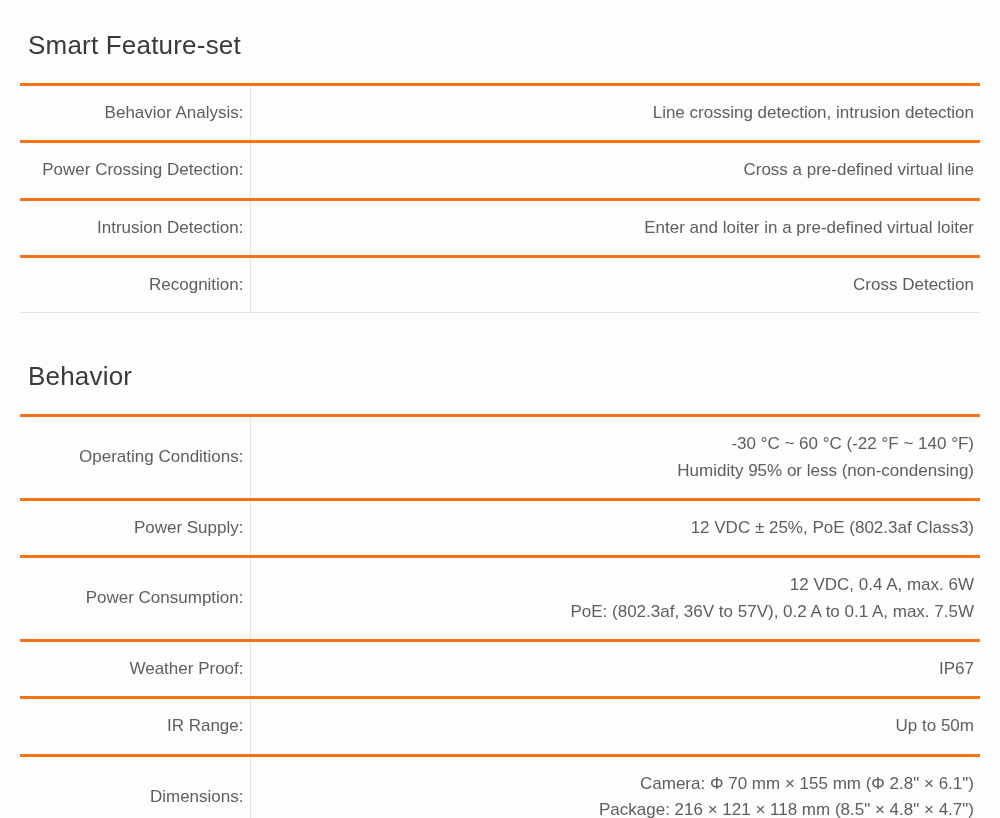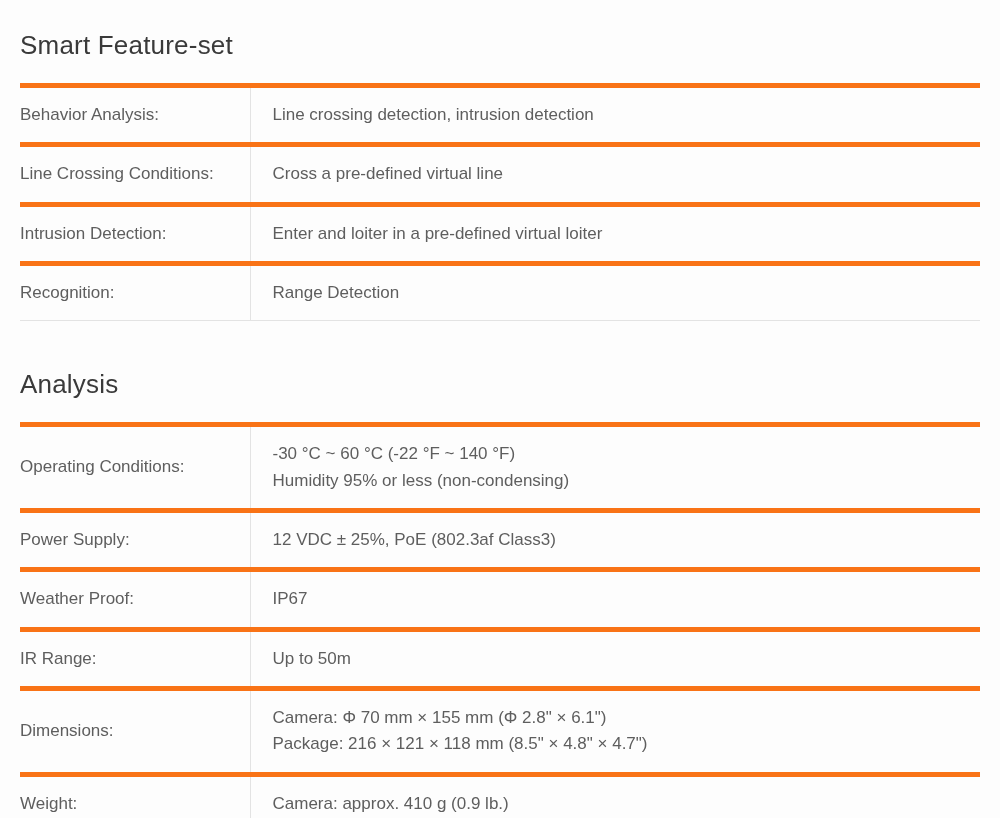--- a/index.html
+++ b/index.html
@@ -13,30 +13,31 @@
     color: #5a5a5a;
     width: 1000px;
   }
   .container {
     padding: 16px 20px 0 20px;
   }
   .section-title {
     font-size: 26px;
     font-weight: 400;
     color: #3a3a3a;
-    margin: 14px 0 22px 0;
+    margin: 14px 0 22px 8px;
     letter-spacing: 0.2px;
   }
   .spec-table {
     width: 100%;
     border-collapse: collapse;
   }
   .spec-row {
-    border-top: 5px solid #f97316;
+    border-top: 3px solid #f97316;
     border-bottom: 1px solid #e3e3e3;
+    text-align: right;
   }
   .spec-label {
     width: 230px;
     padding: 14px 6px 14px 0;
     font-size: 17px;
     color: #5e5e5e;
     vertical-align: middle;
     border-right: 1px solid #e3e3e3;
     line-height: 1.45;
     word-wrap: break-word;
@@ -58,46 +59,50 @@
 <div class="container">
 
   <div class="section-title">Smart Feature-set</div>
   <table class="spec-table">
     <tbody>
         <tr class="spec-row">
       <td class="spec-label">Behavior Analysis:</td>
       <td class="spec-value">Line crossing detection, intrusion detection</td>
     </tr>
     <tr class="spec-row">
-      <td class="spec-label">Line Crossing Conditions:</td>
+      <td class="spec-label">Power Crossing Detection:</td>
       <td class="spec-value">Cross a pre-defined virtual line</td>
     </tr>
     <tr class="spec-row">
       <td class="spec-label">Intrusion Detection:</td>
       <td class="spec-value">Enter and loiter in a pre-defined virtual loiter</td>
     </tr>
     <tr class="spec-row">
       <td class="spec-label">Recognition:</td>
-      <td class="spec-value">Range Detection</td>
+      <td class="spec-value">Cross Detection</td>
     </tr>
   </tbody>
     </table>
 
   <div class="section-gap"></div>
 
-  <div class="section-title">Analysis</div>
+  <div class="section-title">Behavior</div>
   <table class="spec-table">
     <tbody>
         <tr class="spec-row">
       <td class="spec-label">Operating Conditions:</td>
       <td class="spec-value">-30 °C ~ 60 °C (-22 °F ~ 140 °F)<br>Humidity 95% or less (non-condensing)</td>
     </tr>
     <tr class="spec-row">
       <td class="spec-label">Power Supply:</td>
       <td class="spec-value">12 VDC ± 25%, PoE (802.3af Class3)</td>
+    </tr>
+    <tr class="spec-row">
+      <td class="spec-label">Power Consumption:</td>
+      <td class="spec-value">12 VDC, 0.4 A, max. 6W<br>PoE: (802.3af, 36V to 57V), 0.2 A to 0.1 A, max. 7.5W</td>
     </tr>
     <tr class="spec-row">
       <td class="spec-label">Weather Proof:</td>
       <td class="spec-value">IP67</td>
     </tr>
     <tr class="spec-row">
       <td class="spec-label">IR Range:</td>
       <td class="spec-value">Up to 50m</td>
     </tr>
     <tr class="spec-row">

